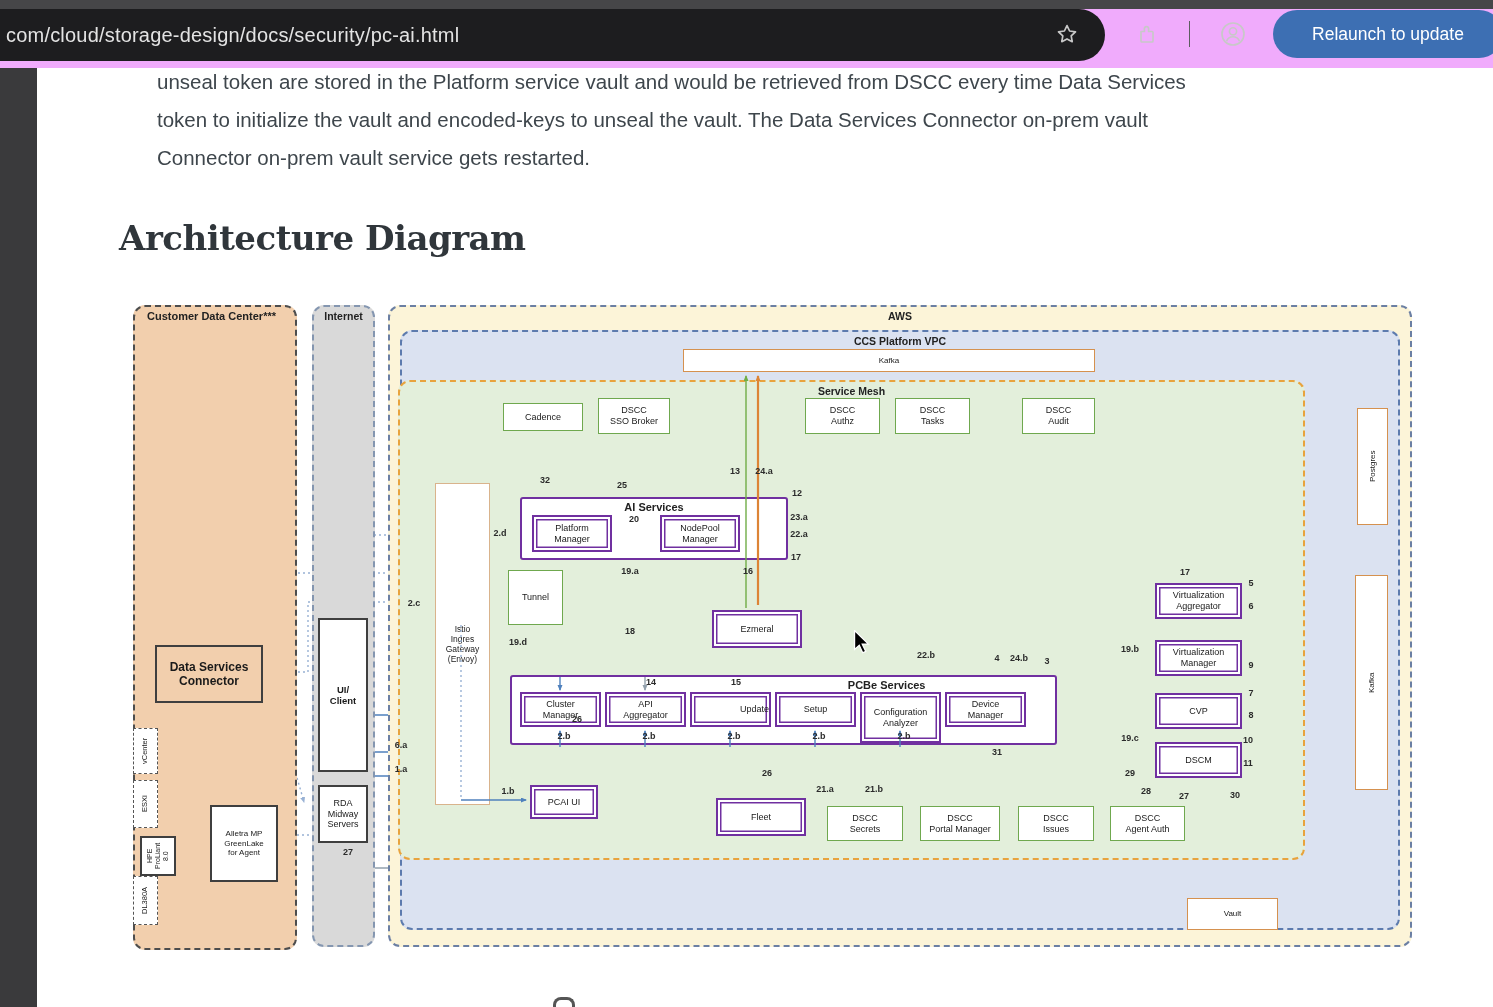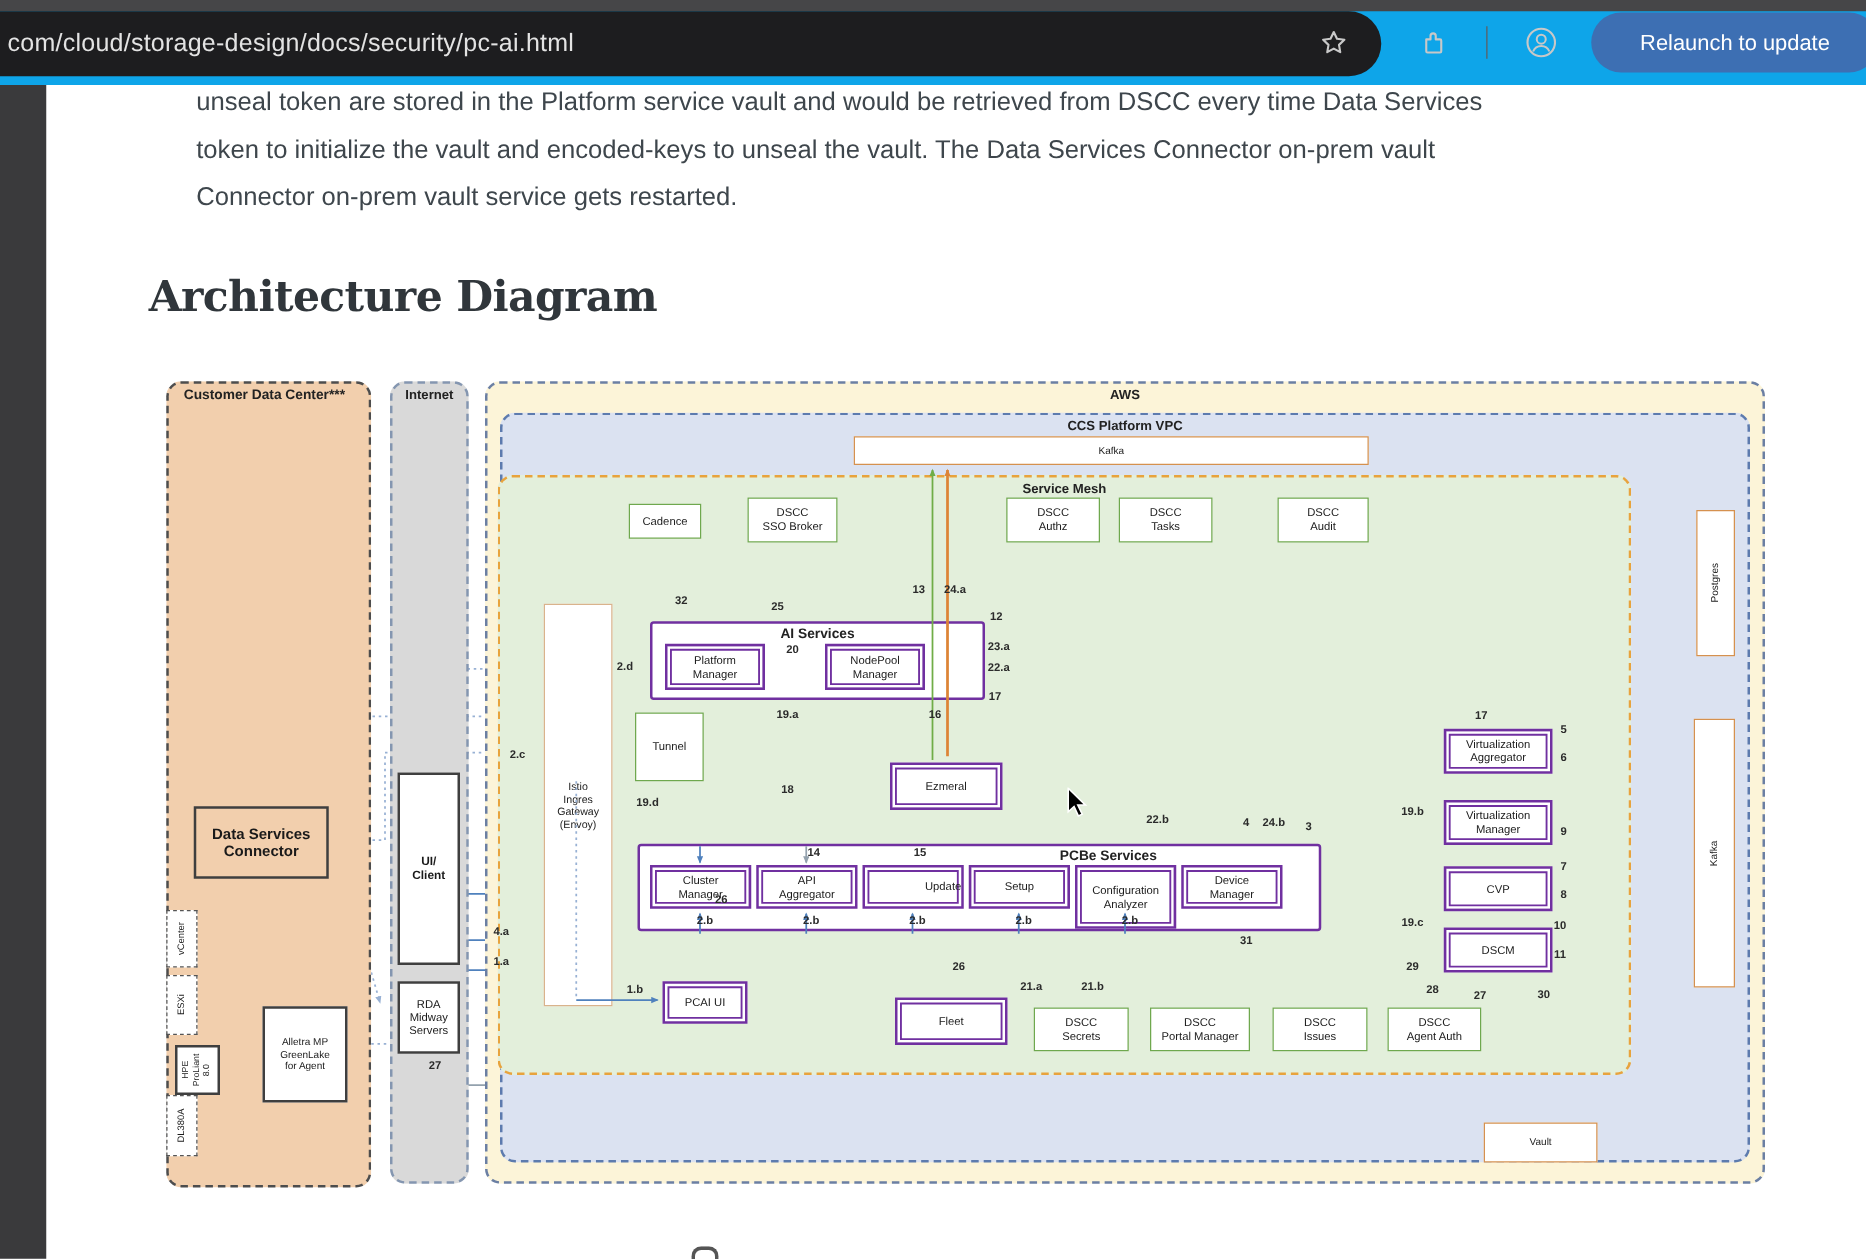--- a/index.html
+++ b/index.html
@@ -1,18 +1,18 @@
 <!DOCTYPE html>
 <html><head>
 <meta charset="utf-8">
 <style>
   html,body{margin:0;padding:0;width:1493px;height:1007px;overflow:hidden;background:#fff;
     font-family:"Liberation Sans",sans-serif;}
   
-  .toolbar{position:absolute;left:0;top:0;width:1493px;height:68px;background:#0ea5e9;z-index:20;}
+  .toolbar{position:absolute;left:0;top:0;width:1493px;height:68px;background:#f0abfc;z-index:20;}
   .toolbar-topstrip{position:absolute;left:0;top:0;width:1493px;height:9px;background:#464648;}
   .omnibox{position:absolute;left:0;top:9px;width:1105px;height:52px;background:#1d1d1f;
     border-radius:0 26px 26px 0;display:flex;align-items:center;}
   .url{color:#e3e3e3;font-size:20px;padding-left:6px;letter-spacing:.2px;white-space:nowrap;}
   .chrome-icon{position:absolute;top:20px;width:28px;height:28px;display:flex;align-items:center;justify-content:center;}
   .sep{position:absolute;left:1189px;top:21px;width:1px;height:26px;background:#5d5d60;}
   .relaunch{position:absolute;left:1273px;top:10px;height:48px;width:230px;background:#3d6fb3;
     border-radius:24px;color:#fff;font-size:17.5px;display:flex;align-items:center;justify-content:center;border:none;}
   .left-strip{position:absolute;left:0;top:68px;width:37px;height:939px;background:#3a3a3c;z-index:5;}
   
@@ -192,21 +192,21 @@
     </div>
     <div class="cont c-mesh" style="left: 280px; top: 85px; width: 907px; height: 480px;">
       <span class="clab">Service Mesh</span>
     </div>
     <div class="cont c-ai" style="left: 402px; top: 202px; width: 268px; height: 63px;">
       <span class="clab">AI Services</span>
     </div>
     <div class="cont c-pcbe" style="left: 392px; top: 380px; width: 547px; height: 70px;">
       <span class="clab">PCBe Services</span>
     </div>
-    <div class="node g" style="left: 385px; top: 108px; width: 58px; height: 28px;">Cadence</div>
+    <div class="node g" style="left: 385px; top: 108px; width: 80px; height: 28px;">Cadence</div>
     <div class="node g" style="left: 480px; top: 103px; width: 72px; height: 36px;">DSCC
 SSO Broker</div>
     <div class="node g" style="left: 687px; top: 103px; width: 75px; height: 36px;">DSCC
 Authz</div>
     <div class="node g" style="left: 777px; top: 103px; width: 75px; height: 36px;">DSCC
 Tasks</div>
     <div class="node g" style="left: 904px; top: 103px; width: 73px; height: 36px;">DSCC
 Audit</div>
     <div class="node p" style="left: 414px; top: 220px; width: 80px; height: 37px;">Platform
 Manager</div>
@@ -303,21 +303,21 @@
     <span class="elab" style="left: 681px; top: 222px;">23.a</span>
     <span class="elab" style="left: 681px; top: 239px;">22.a</span>
     <span class="elab" style="left: 678px; top: 262px;">17</span>
     <span class="elab" style="left: 382px; top: 238px;">2.d</span>
     <span class="elab" style="left: 516px; top: 224px;">20</span>
     <span class="elab" style="left: 512px; top: 276px;">19.a</span>
     <span class="elab" style="left: 630px; top: 276px;">16</span>
     <span class="elab" style="left: 512px; top: 336px;">18</span>
     <span class="elab" style="left: 400px; top: 347px;">19.d</span>
     <span class="elab" style="left: 296px; top: 308px;">2.c</span>
-    <span class="elab" style="left: 283px; top: 450px;">4.a</span>
+    <span class="elab" style="left: 283px; top: 450px;">6.a</span>
     <span class="elab" style="left: 283px; top: 474px;">1.a</span>
     <span class="elab" style="left: 390px; top: 496px;">1.b</span>
     <span class="elab" style="left: 533px; top: 387px;">14</span>
     <span class="elab" style="left: 618px; top: 387px;">15</span>
     <span class="elab" style="left: 446px; top: 441px;">2.b</span>
     <span class="elab" style="left: 531px; top: 441px;">2.b</span>
     <span class="elab" style="left: 616px; top: 441px;">2.b</span>
     <span class="elab" style="left: 701px; top: 441px;">2.b</span>
     <span class="elab" style="left: 786px; top: 441px;">2.b</span>
     <span class="elab" style="left: 459px; top: 424px;">26</span>

